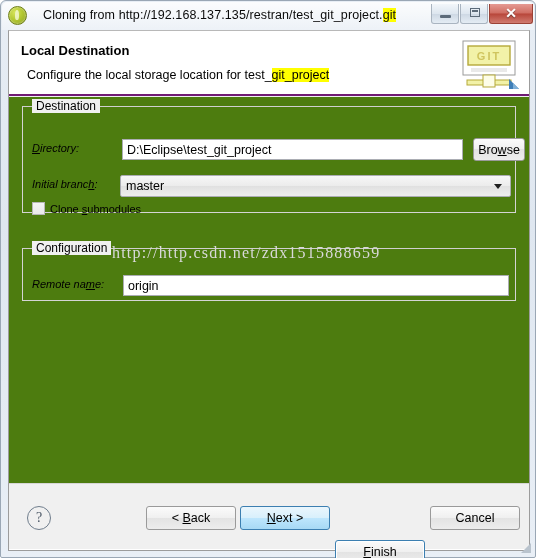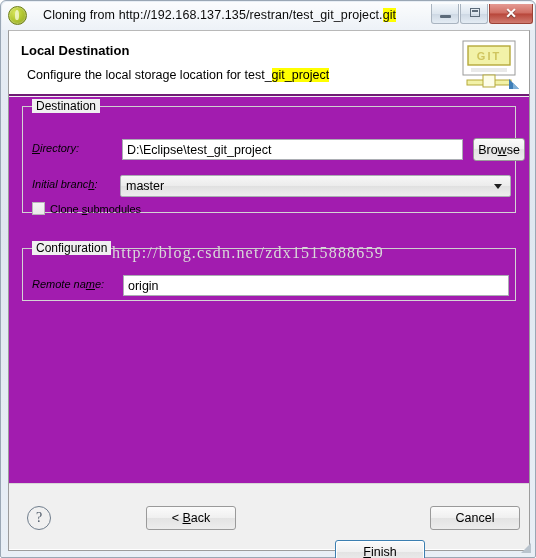--- a/index.html
+++ b/index.html
@@ -172,21 +172,21 @@
     right: 8px; top: 6px;
     width: 64px; height: 56px;
   }
 
   
   .body-area {
     position: absolute;
     left: 0; top: 66px;
     width: 520px;
     height: 447px;
-    background: #a21caf;
+    background: #4d7c0f;
   }
 
   .groupbox {
     position: absolute;
     box-sizing: border-box;
     border: 1px solid #d4d4d4;
     border-top-color: #cfcfcf;
     background: transparent;
   }
   .groupbox > .gb-legend {
@@ -402,28 +402,29 @@
       </div>
 
       <div class="groupbox" id="group-configuration">
         <span class="gb-legend">Configuration</span>
 
         <span class="field-label" style="left:9px; top:29px;"><span>Remote na</span><span class="u">m</span><span>e:</span></span>
 
         <input class="textinput" id="remote-name-input" style="left: 100px; top: 26px; width: 386px; height: 21px;" value="origin">
       </div>
 
-      <div class="watermark">http://blog.csdn.net/zdx1515888659</div>
+      <div class="watermark">http://http.csdn.net/zdx1515888659</div>
     </div>
 
     <div class="footer">
       <div class="help-icon">?</div>
 
       <button class="btn" id="back-button"><span>&lt; </span><span class="u">B</span><span>ack</span></button>
 
+      <button class="btn hover" id="next-button"><span class="u">N</span><span>ext &gt;</span></button>
 
       <button class="btn default" id="finish-button"><span class="u">F</span><span>inish</span></button>
 
       <button class="btn" id="cancel-button"><span>Cancel</span></button>
     </div>
   </div>
 
   <svg class="resize-grip" viewBox="0 0 12 12">
     <path d="M11 1 L11 11 L1 11 Z" fill="#b9c3cd"></path>
   </svg>

